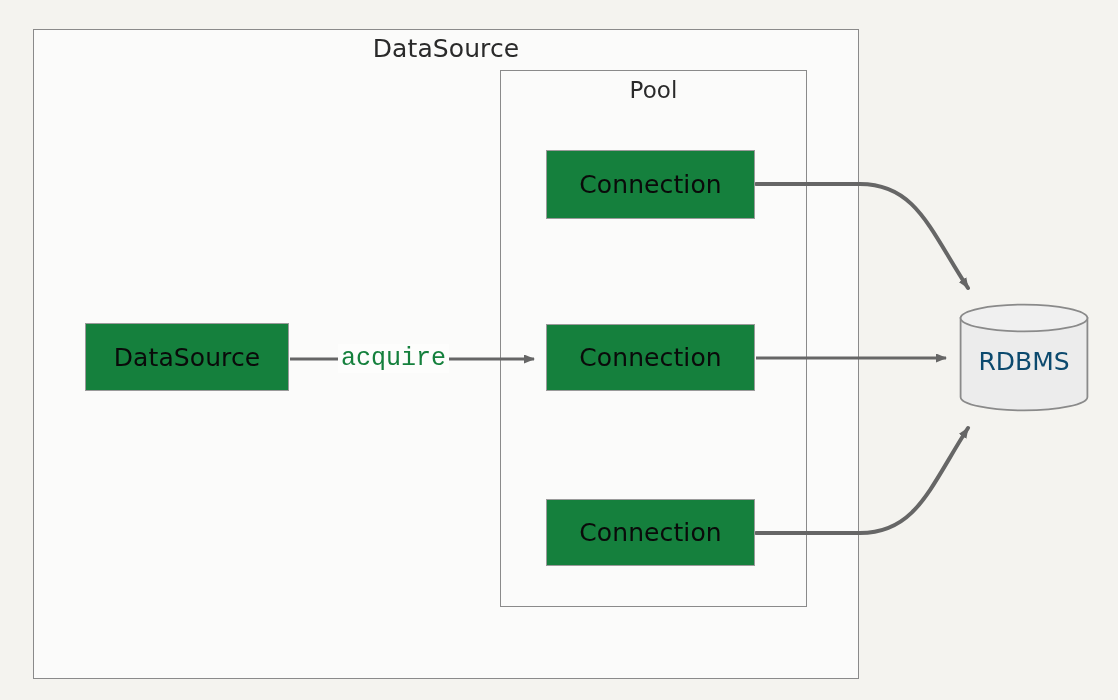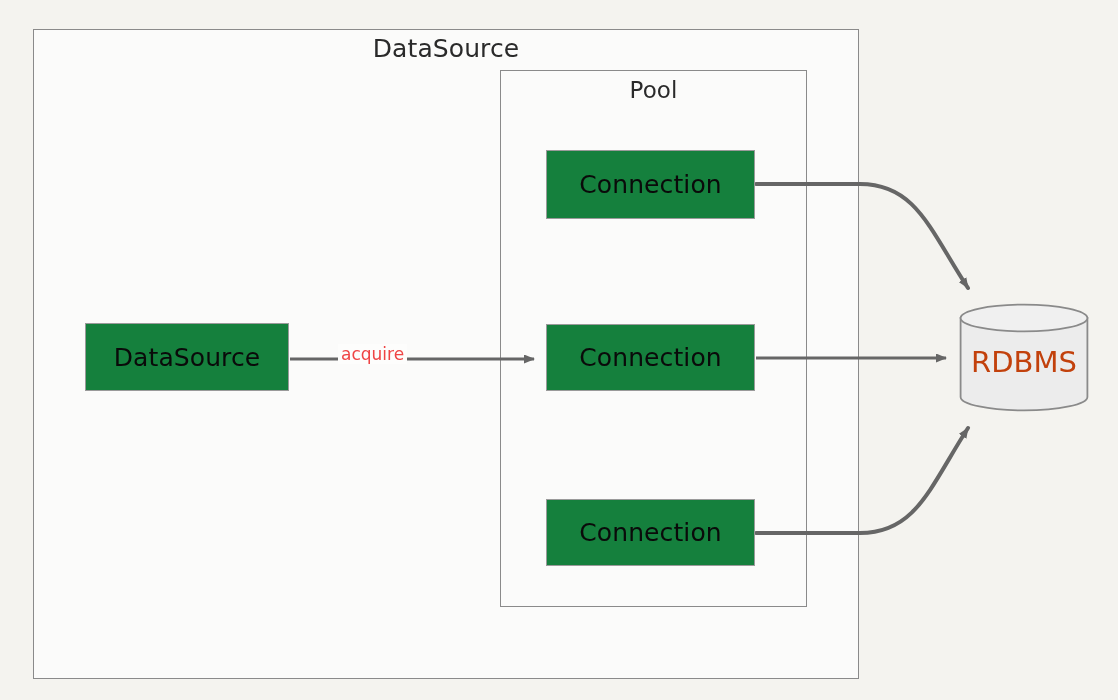--- a/index.html
+++ b/index.html
@@ -120,35 +120,36 @@
   }
   #rdbms-label {
     position: absolute;
     left: 0;
     top: 0;
     width: 130px;
     height: 109px;
     display: flex;
     align-items: center;
     justify-content: center;
-    font-size: 29px;
-    color: #c2410c;
+    font-size: 25px;
+    color: #0c4a6e;
     padding-top: 8px;
     box-sizing: border-box;
     text-align: right;
   }
 
   
   .edge-label {
     position: absolute;
     background: #fdfdfc;
-    color: #ef4444;
-    font-size: 17px;
+    color: #15803d;
+    font-size: 25px;
     padding: 0 3px;
     white-space: nowrap;
+    font-family: Liberation Mono, monospace;
   }
   #acquire-label {
     left: 338px;
     top: 344px;
   }
 </style>
 </head>
 <body>
 
 <div id="canvas">

